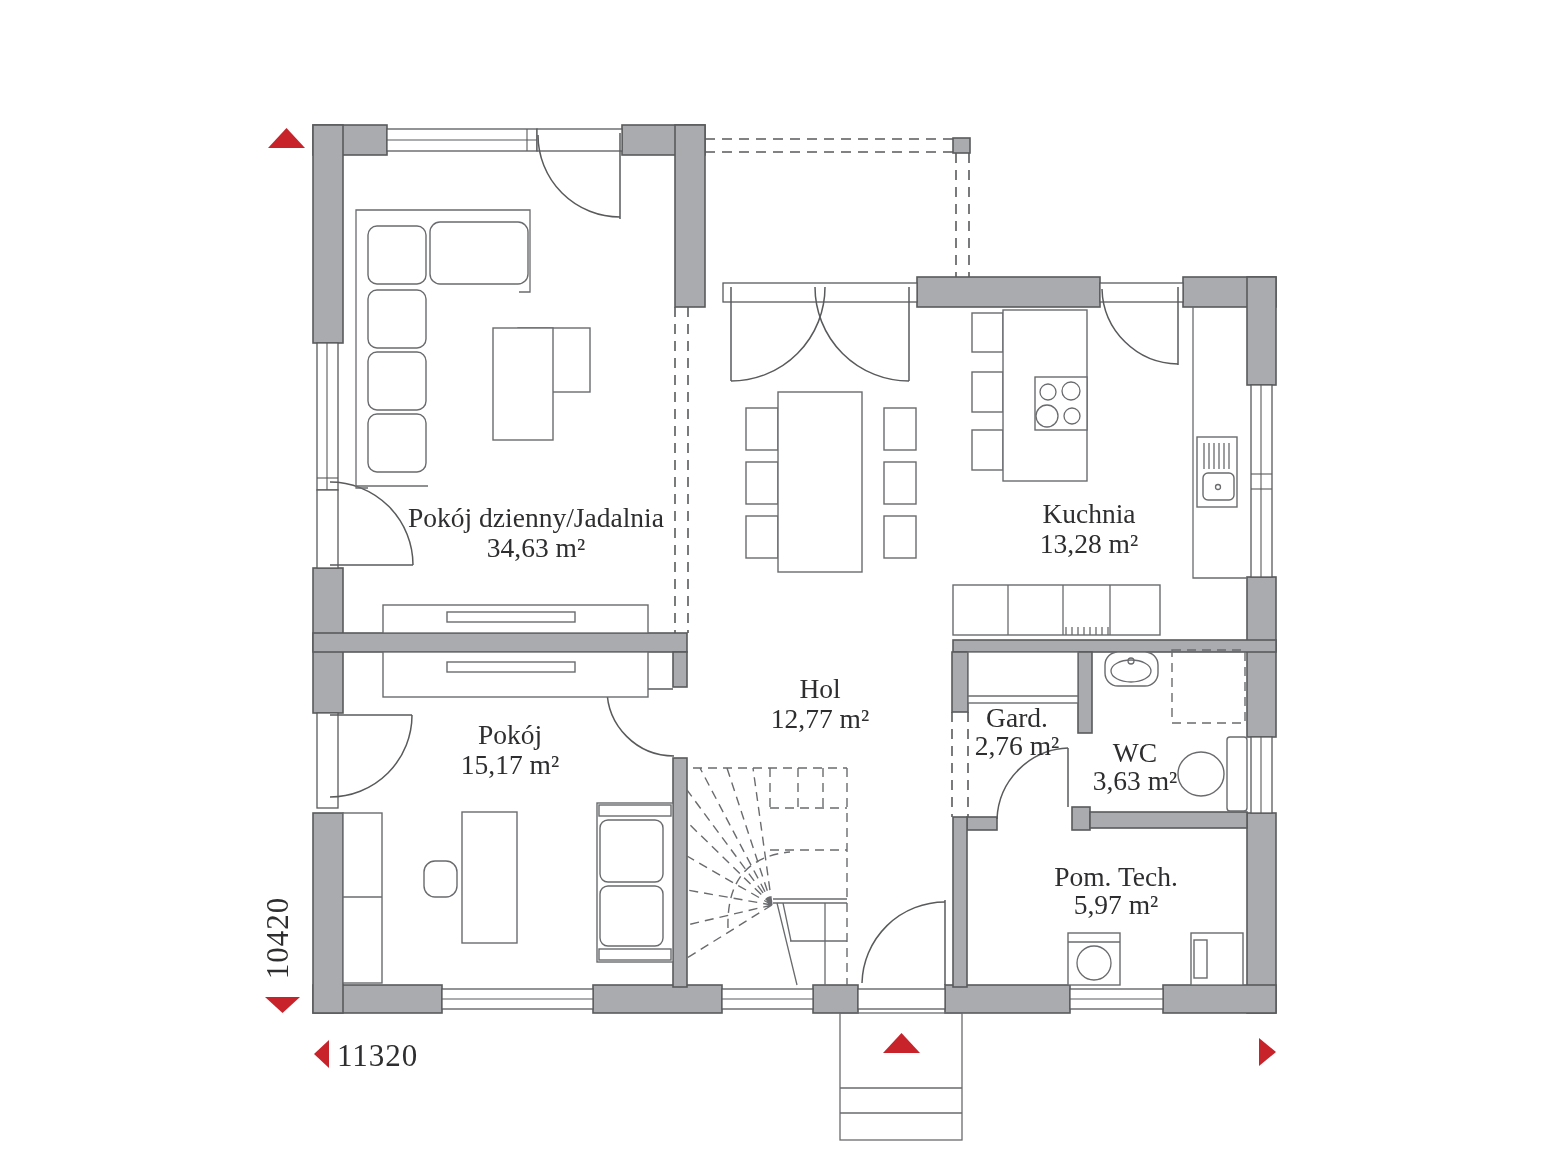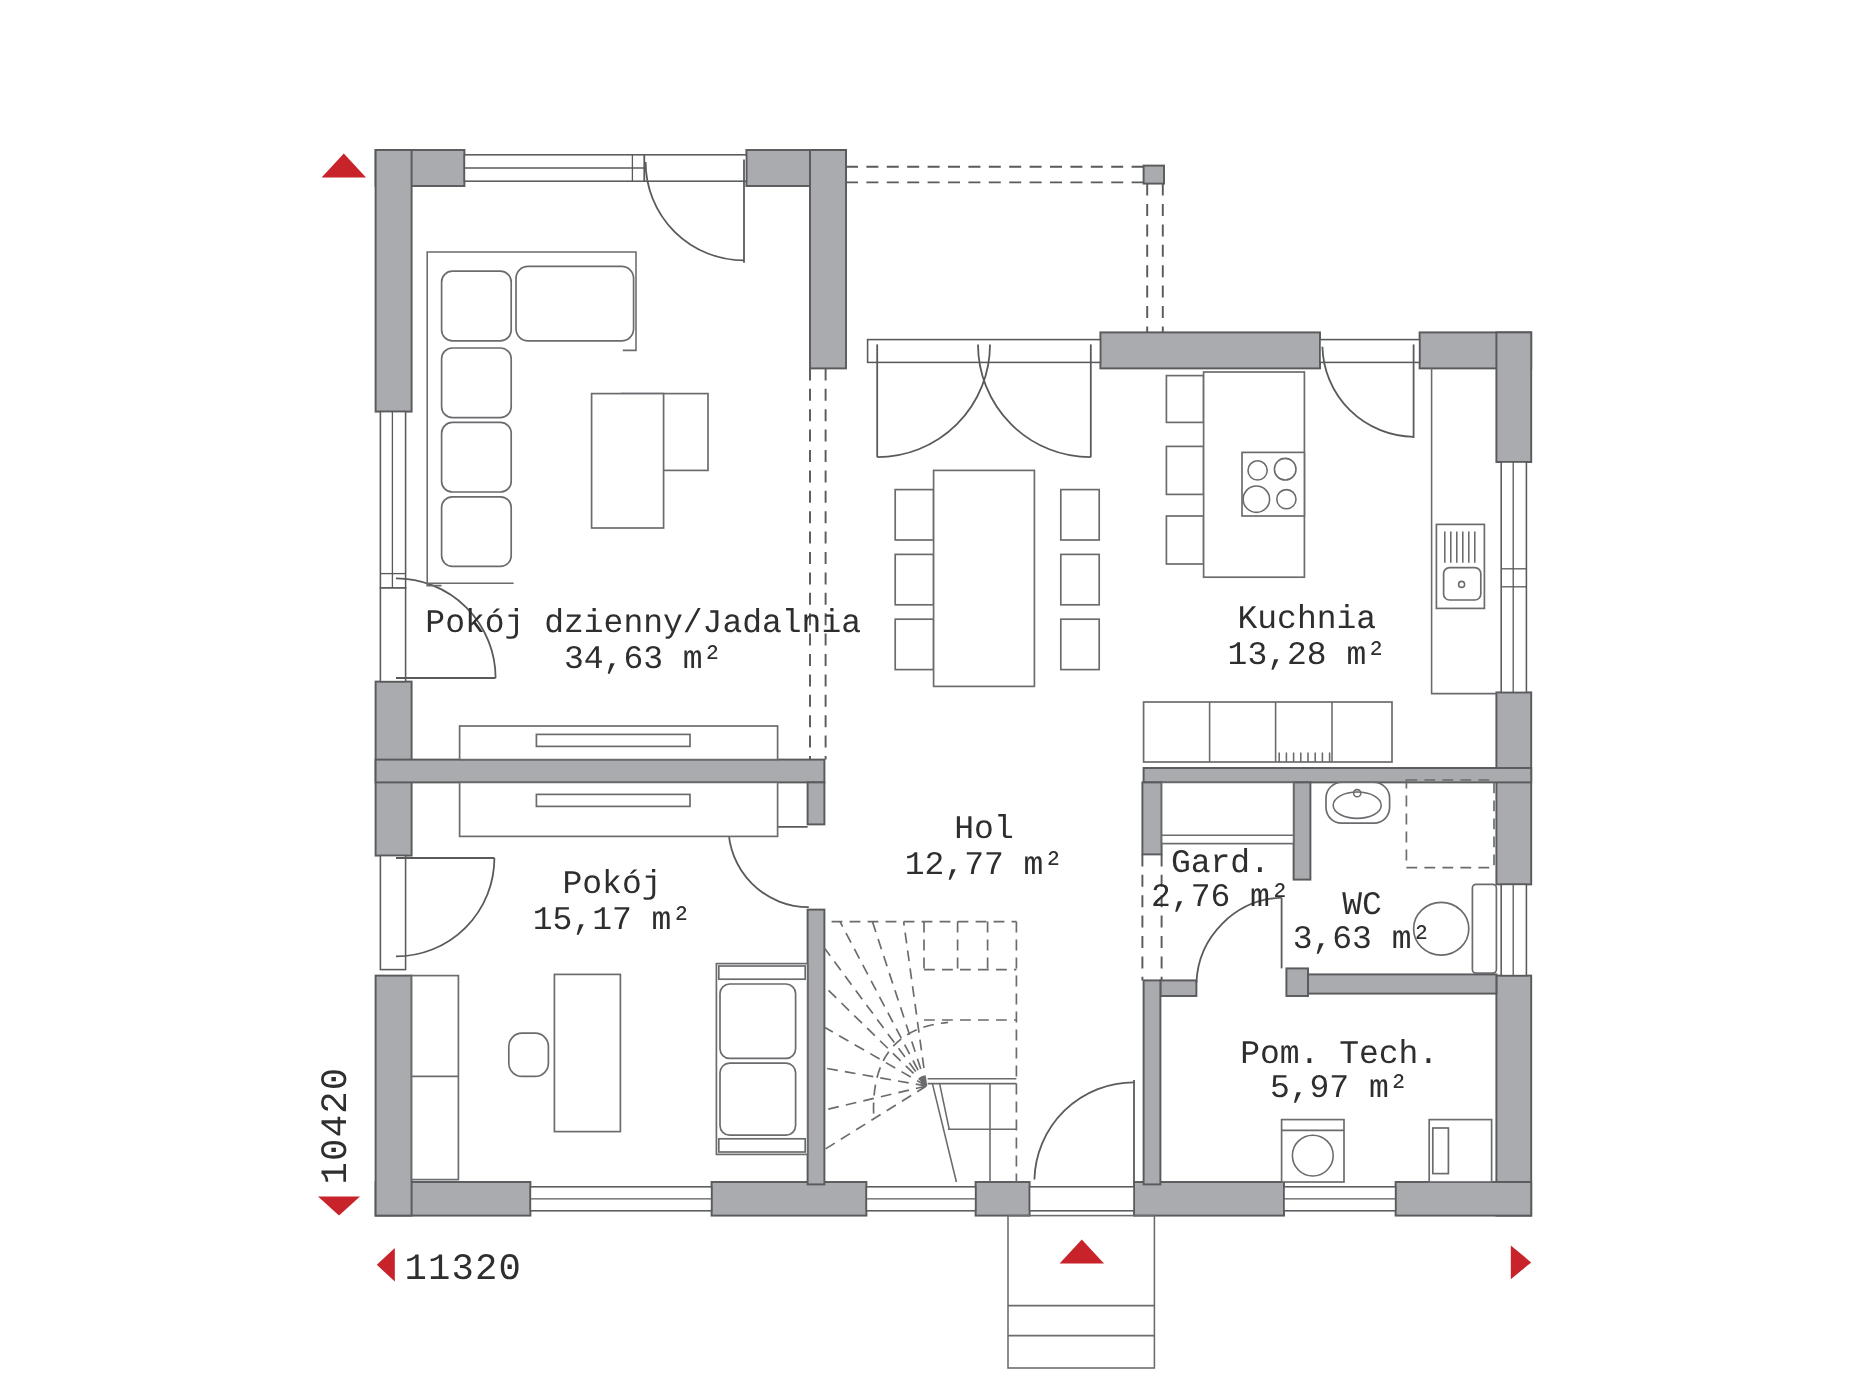--- a/index.html
+++ b/index.html
@@ -1,17 +1,17 @@
 <!DOCTYPE html>
 <html><head>
 <meta charset="utf-8">
 <style>
   html,body{margin:0;padding:0;background:#ffffff;}
   .stage{position:relative;width:1548px;height:1167px;background:#ffffff;overflow:hidden;
-         font-family:Liberation Mono, monospace;}
+         font-family:Liberation Serif, serif;}
   svg{position:absolute;inset:0;display:block;}
   .wall{stroke:#595a5c;stroke-width:1.6;}
   .win{fill:#ffffff;stroke:#595a5c;stroke-width:1.3;}
   .winline{stroke:#595a5c;stroke-width:1.1;fill:none;}
   .door{fill:none;stroke:#595a5c;stroke-width:1.5;}
   .furn{fill:#ffffff;stroke:#6a6b6e;stroke-width:1.4;}
   .furnline{stroke:#6a6b6e;stroke-width:1.3;fill:none;}
   .dash{stroke:#6a6b6e;stroke-width:1.4;stroke-dasharray:9 6;fill:none;}
   .dashb{stroke:#595a5c;stroke-width:1.6;stroke-dasharray:10 7;fill:none;}
   text{fill:#2e2e30;}

